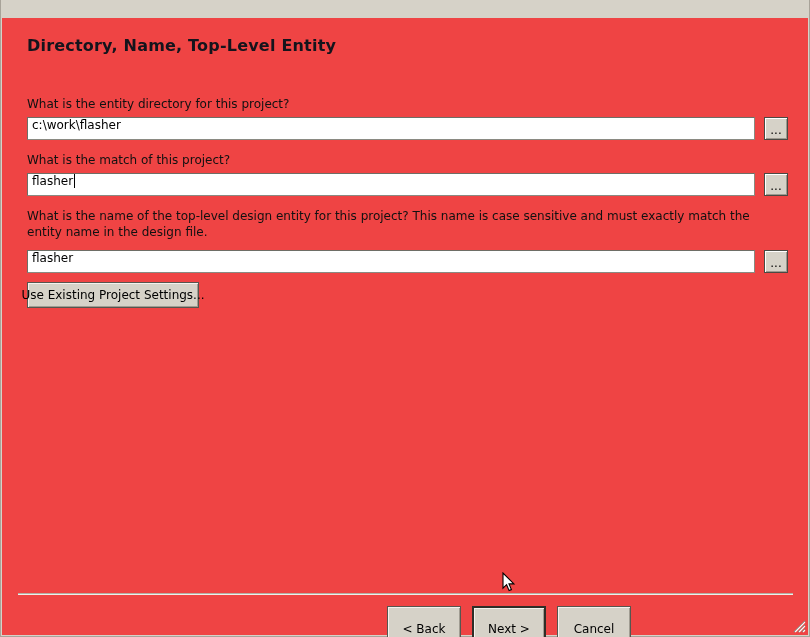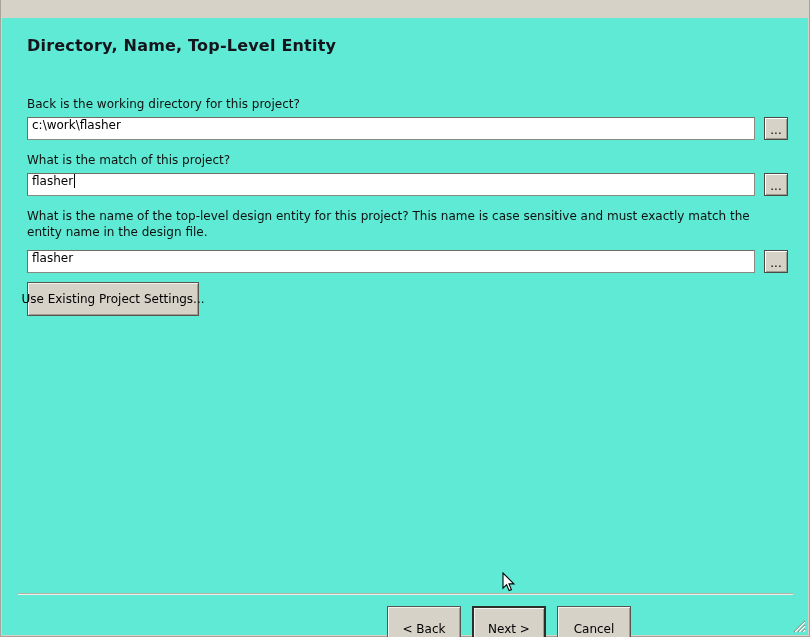--- a/index.html
+++ b/index.html
@@ -75,21 +75,21 @@
     cursor: default;
   }
 
   
   .panel {
     position: absolute;
     left: 1px;
     top: 18px;
     width: 806px;
     height: 617px;
-    background: #5eead4;
+    background: #ef4444;
     box-sizing: border-box;
   }
 
   .heading {
     position: absolute;
     left: 25px;
     top: 18px;
     font-size: 16px;
     font-weight: bold;
     color: #14141c;
@@ -169,21 +169,21 @@
     color: #000000;
     cursor: default;
     white-space: nowrap;
   }
 
   #use-existing-btn {
     position: absolute;
     left: 25px;
     top: 264px;
     width: 172px;
-    height: 34px;
+    height: 26px;
   }
 
   
   .footer-sep {
     position: absolute;
     left: 16px;
     top: 575px;
     width: 775px;
     height: 1px;
     background: #b3afa5;
@@ -228,21 +228,21 @@
 </head>
 <body>
 
 <div class="window">
 
 
   <div class="panel">
 
     <div class="heading">Directory, Name, Top-Level Entity</div>
 
-    <div class="q-label" style="left:25px; top:78px; width:740px;">Back is the working directory for this project?</div>
+    <div class="q-label" style="left:25px; top:78px; width:740px;">What is the entity directory for this project?</div>
     <div class="field-row" style="top:99px;">
       <div class="text-field">
         <span>c:\work\flasher</span>
       </div>
       <div class="browse-button">...</div>
     </div>
 
     <div class="q-label" style="left:25px; top:134px; width:740px;">What is the match of this project?</div>
     <div class="field-row" style="top:155px;">
       <div class="text-field">

